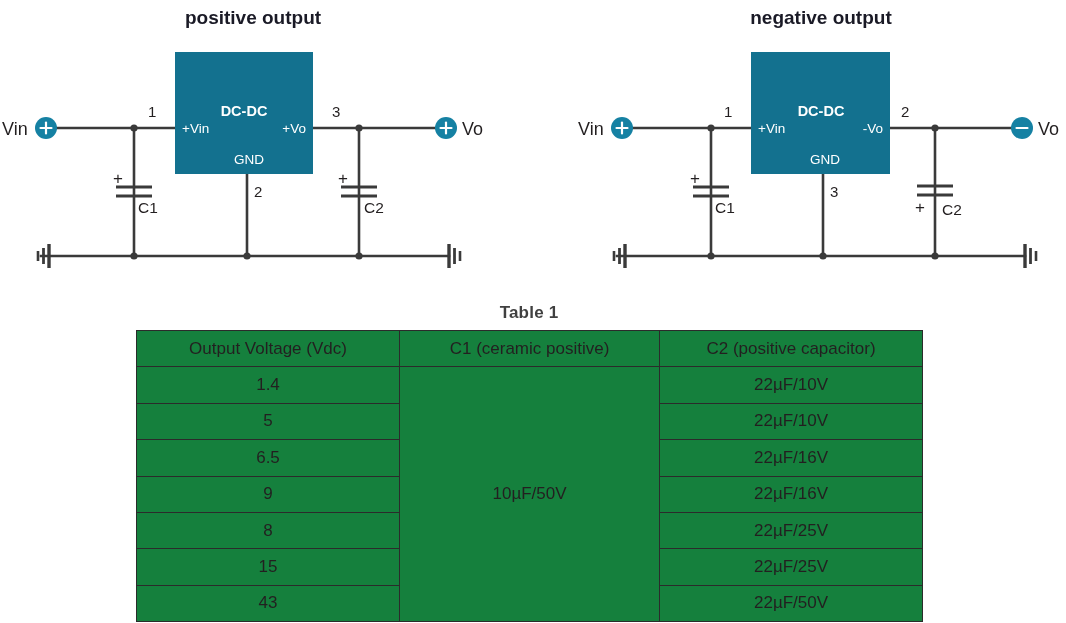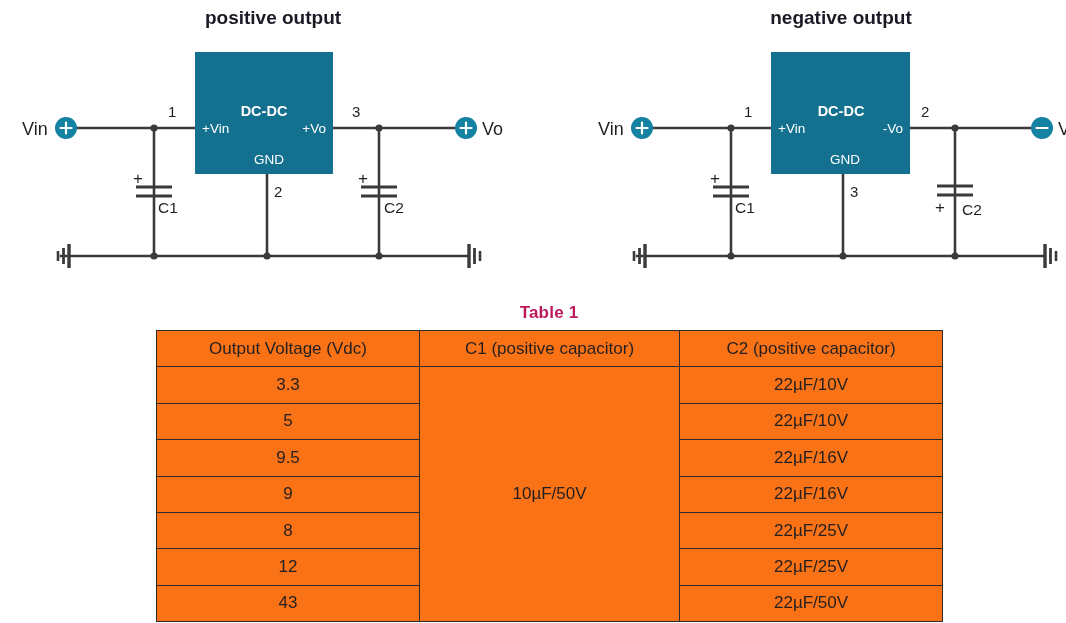--- a/index.html
+++ b/index.html
@@ -13,21 +13,20 @@
     position: relative;
     font-family: "Liberation Sans", sans-serif;
     color: #231f20;
     overflow: hidden;
   }
   #stage {
     position: absolute;
     left: 0; top: 0;
     width: 922px;
     height: 623px;
-    margin-left: 20px;
   }
   .circuit-svg {
     position: absolute;
     left: 0; top: 0;
     width: 1066px;
     height: 300px;
   }
   .wire {
     stroke: #3a3a3a;
     stroke-width: 2.6;
@@ -102,40 +101,40 @@
     position: absolute;
     left: 136px;
     top: 303px;
     width: 786px;
   }
   .table-title {
     text-align: center;
     font-family: "Liberation Sans", sans-serif;
     font-size: 17px;
     font-weight: bold;
-    color: #be185d;
+    color: #404040;
     margin: 0 0 7px 0;
     letter-spacing: 0.2px;
   }
   table.spec {
     border-collapse: collapse;
     width: 786px;
     table-layout: fixed;
   }
   table.spec th, table.spec td {
     border: 1.4px solid #2b2b2b;
     text-align: center;
     font-family: "Liberation Sans", sans-serif;
     font-weight: normal;
     font-size: 17px;
     color: #231f20;
     height: 35.4px;
     padding: 0 4px;
     vertical-align: middle;
-    background: #f97316;
+    background: #15803d;
   }
   table.spec col.c-vout { width: 263px; }
   table.spec col.c-c1   { width: 260px; }
   table.spec col.c-c2   { width: 263px; }
 </style>
 </head>
 <body>
 
 <div id="stage">
 
@@ -286,48 +285,48 @@
     <div class="table-title">Table 1</div>
     <table class="spec">
       <colgroup>
         <col class="c-vout">
           <col class="c-c1">
           <col class="c-c2">
       </colgroup>
       <thead>
         <tr>
           <th>Output Voltage (Vdc)</th>
-          <th>C1 (positive capacitor)</th>
+          <th>C1 (ceramic positive)</th>
           <th>C2 (positive capacitor)</th>
         </tr>
       </thead>
       <tbody>
         <tr>
-          <td>3.3</td>
+          <td>1.4</td>
           <td rowspan="7">10µF/50V</td>
           <td>22µF/10V</td>
         </tr>
         <tr>
           <td>5</td>
           <td>22µF/10V</td>
         </tr>
         <tr>
-          <td>9.5</td>
+          <td>6.5</td>
           <td>22µF/16V</td>
         </tr>
         <tr>
           <td>9</td>
           <td>22µF/16V</td>
         </tr>
         <tr>
           <td>8</td>
           <td>22µF/25V</td>
         </tr>
         <tr>
-          <td>12</td>
+          <td>15</td>
           <td>22µF/25V</td>
         </tr>
         <tr>
           <td>43</td>
           <td>22µF/50V</td>
         </tr>
       </tbody>
     </table>
   </div>
 

